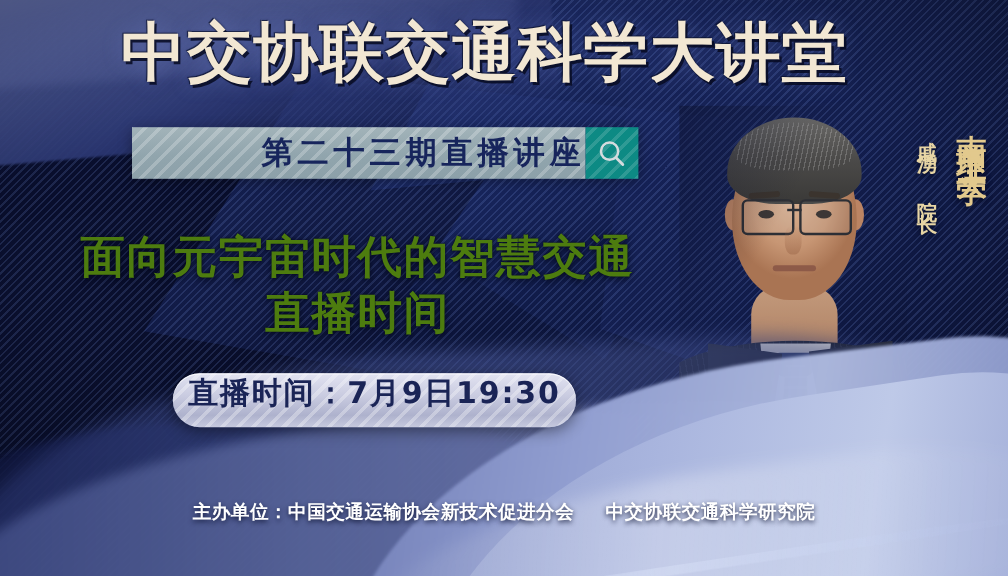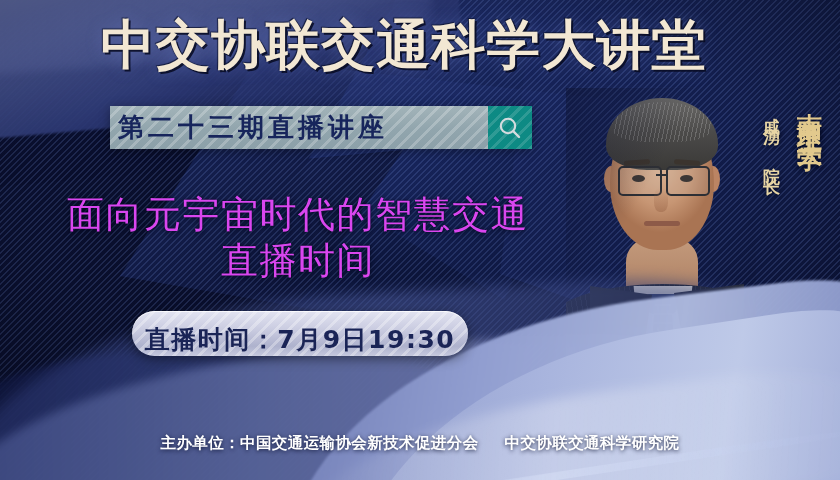--- a/index.html
+++ b/index.html
@@ -269,21 +269,21 @@
     position:absolute; left:110px; top:106px;
     width:422px; height:43px;
     display:flex; align-items:stretch;
     box-shadow:0 2px 10px rgba(0,0,0,.35);
     z-index:8;
   }
   .subtitle-bar .sb-body{
     position:relative;
     flex:1;
     background:linear-gradient(180deg,#a2b3b9 0%, #91a5ad 55%, #8ca0a9 100%);
-    display:flex; align-items:center; justify-content:flex-start;
+    display:flex; align-items:center; justify-content:flex-end;
     overflow:hidden;
   }
   .subtitle-bar .sb-body::after{
     content:""; position:absolute; inset:0;
     background-image:repeating-linear-gradient(-45deg, rgba(255,255,255,.22) 0 3px, rgba(255,255,255,0) 3px 9px);
     pointer-events:none;
   }
   .sb-text{
     position:relative; z-index:2;
     font-size:26px; font-weight:bold; letter-spacing:4px;
@@ -301,34 +301,34 @@
   .sb-search::after{
     content:""; position:absolute; inset:0;
     background-image:repeating-linear-gradient(-45deg, rgba(255,255,255,.14) 0 3px, rgba(255,255,255,0) 3px 9px);
   }
   .sb-search svg{position:relative;z-index:2;}
 
   .lecture-title{
     position:absolute; left:38px; top:192px; width:520px;
     text-align:center;
     font-size:37px; line-height:1.24;
-    font-weight:normal; letter-spacing:1.5px;
-    color:#d946ef;
+    font-weight:bold; letter-spacing:1.5px;
+    color:#4d7c0f;
     font-family:"DejaVu Sans","Liberation Sans",sans-serif;
     text-shadow:0 2px 6px rgba(4,8,28,.75), 0 0 2px rgba(4,8,28,.9);
     z-index:8;
   }
 
   .time-pill{
-    position:absolute; left:132px; top:311px;
+    position:absolute; left:144px; top:311px;
     width:336px; height:45px;
     border-radius:23px;
     background:linear-gradient(180deg,#e2e3f1 0%, #c9cbe0 42%, #aeb2cd 78%, #c6c9de 100%);
     box-shadow:0 3px 12px rgba(0,0,0,.45), inset 0 1px 0 rgba(255,255,255,.75);
-    display:flex; align-items:flex-end; justify-content:center;
+    display:flex; align-items:flex-start; justify-content:center;
     overflow:hidden;
     z-index:8;
   }
   .time-pill::after{
     content:""; position:absolute; inset:0;
     background-image:repeating-linear-gradient(-45deg, rgba(255,255,255,.30) 0 3px, rgba(255,255,255,0) 3px 9px);
     border-radius:inherit;
   }
   .time-text{
     position:relative; z-index:2;
@@ -353,21 +353,21 @@
     right:14px; top:92px;
     font-size:25px; letter-spacing:7px;
   }
   .v-speaker{
     right:56px; top:104px;
     font-size:17px; letter-spacing:10px;
     color:#e7d5a4;
   }
 
   .footer{
-    position:absolute; left:0; right:0; bottom:26px;
+    position:absolute; left:0; right:0; bottom:42px;
     text-align:center;
     color:#ffffff;
     font-size:15.5px;
     font-weight:bold;
     letter-spacing:.4px;
     text-shadow:0 1px 4px rgba(8,14,44,.85);
     z-index:9;
     font-family:"DejaVu Sans","Liberation Sans",sans-serif;
     margin-top:48px;
   }

